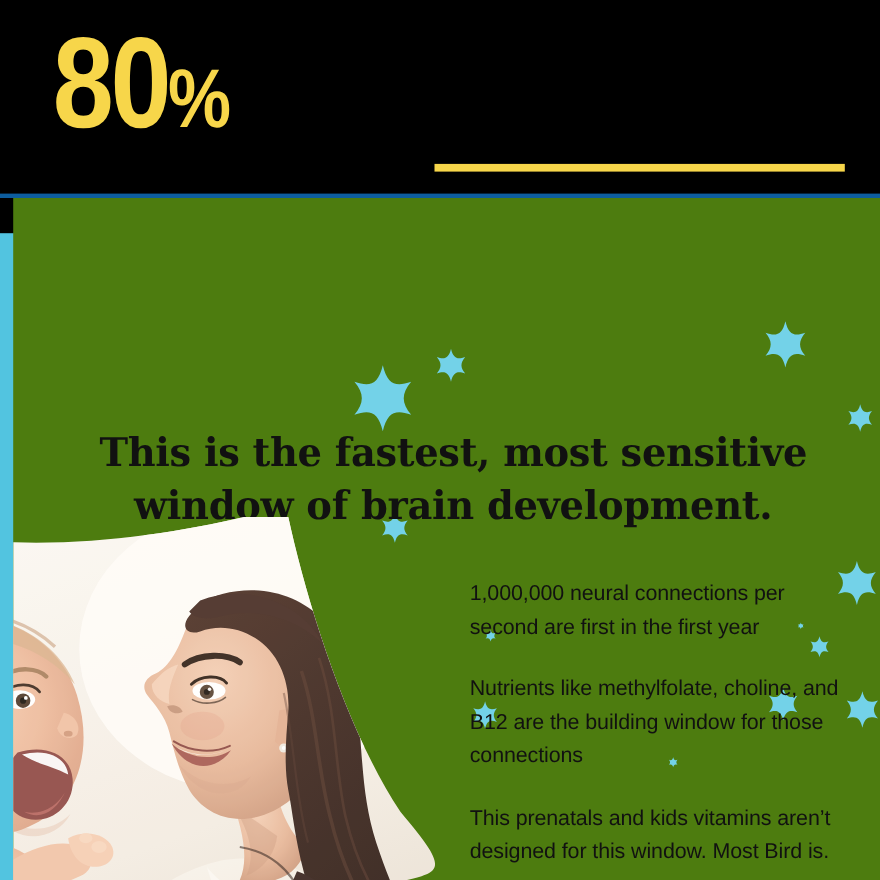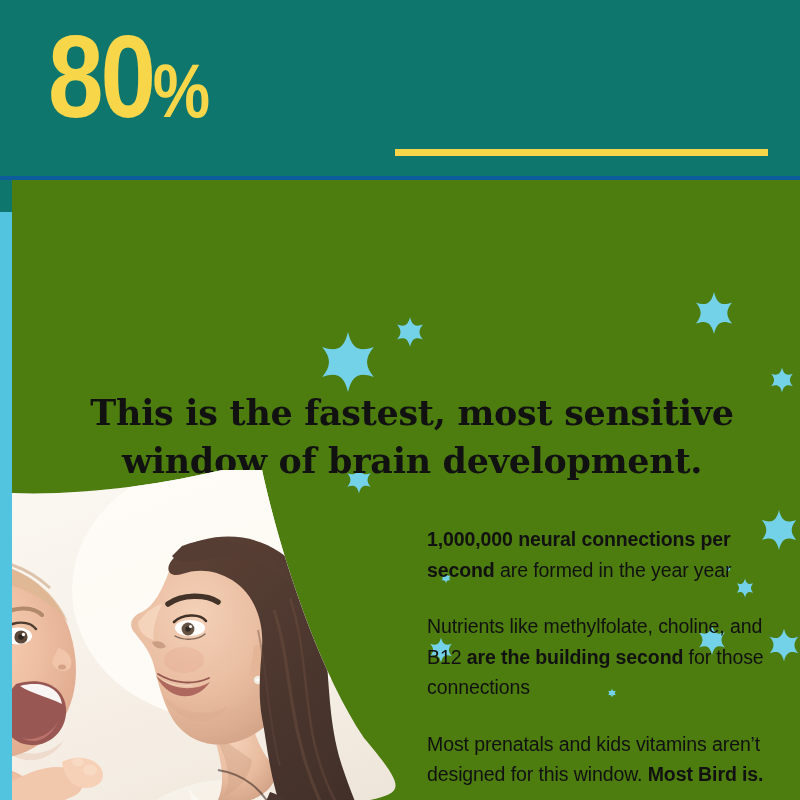--- a/index.html
+++ b/index.html
@@ -16,21 +16,21 @@
     background: #52c4e0;
     -webkit-font-smoothing: antialiased;
   }
 
   
   .header-band {
     position: absolute;
     left: 0; top: 0;
     width: 800px;
     height: 212px;
-    background: #0f766e;
+    background: #000000;
     overflow: hidden;
   }
   .header-inner {
     position: absolute;
     left: 0; top: 0;
     width: 800px;
     height: 180px;
   }
   .pct {
     position: absolute;
@@ -138,21 +138,21 @@
   }
   .bullet {
     color: #111111;
     font-family: "Liberation Sans", sans-serif;
     font-size: 19.5px;
     line-height: 30.5px;
     font-weight: normal;
     letter-spacing: -0.1px;
   }
   .bullet + .bullet { margin-top: 26px; }
-  .bullet b { font-weight: bold; }
+  .bullet b { font-weight: normal; }
 </style>
 </head>
 <body>
 
 <div id="poster">
 
   <div class="header-band">
     <div class="header-inner">
 
       <div class="pct"><span>80</span><span class="sym">%</span></div>
@@ -370,27 +370,27 @@
 
           <rect x="-60" y="-40" width="520" height="620" fill="#fff6ea" opacity="0.10"></rect>
         </g>
       </svg>
     </div>
 
     <div class="bullets">
 
       <div class="bullet">
         <b>1,000,000 neural connections</b>
-        <b>per second</b><span> are formed in the year year</span>
+        <b>per second</b><span> are first in the first year</span>
       </div>
 
       <div class="bullet">
-        <span>Nutrients like methylfolate, choline, and B12 </span><b>are the building second</b><span> for those connections</span>
+        <span>Nutrients like methylfolate, choline, and B12 </span><b>are the building window</b><span> for those connections</span>
       </div>
 
       <div class="bullet">
-        <span>Most prenatals and kids vitamins aren’t designed for this window. </span><b>Most Bird is.</b>
+        <span>This prenatals and kids vitamins aren’t designed for this window. </span><b>Most Bird is.</b>
       </div>
 
     </div>
 
   </div>
 </div>
 
 </body></html>

